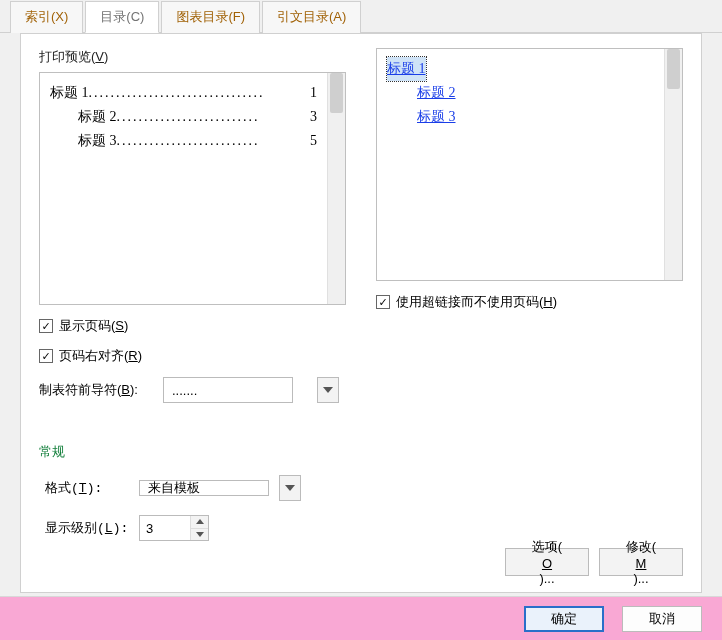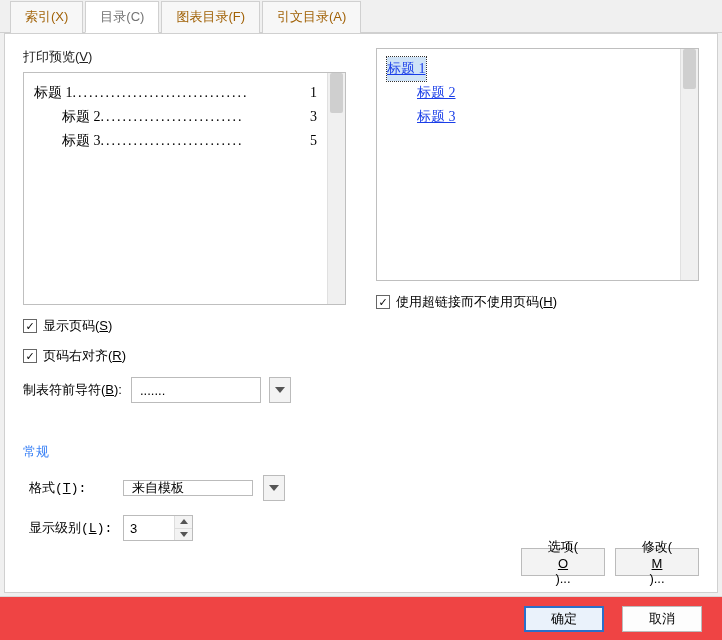--- a/index.html
+++ b/index.html
@@ -32,21 +32,21 @@
     .tab.active {
       background: #fff;
       color: #737373;
       border-bottom: 1px solid #fff;
       z-index: 2;
     }
     .panel {
       background: #fff;
       border: 1px solid #d0d0d0;
       padding: 14px 18px;
-      margin: 0 4px;
+      margin: 0 20px;
       height: 560px;
       position: relative;
     }
     .cols {
       display: flex;
       gap: 30px;
     }
     .col { flex: 1; }
     .label-row {
       margin-bottom: 6px;
@@ -119,42 +119,42 @@
       align-items: center;
       justify-content: center;
       font-size: 11px;
       line-height: 1;
       background: #fff;
     }
     .form-row {
       display: flex;
       align-items: center;
       margin-top: 12px;
-      gap: 8px;
+      gap: 24px;
     }
     .form-label { min-width: 100px; }
     .dots-input {
       width: 130px;
       height: 26px;
       border: 1px solid #bbb;
       padding: 2px 8px;
       background: #fff;
       display: flex;
       align-items: center;
     }
     .dropdown-btn {
       width: 22px; height: 26px;
       border: 1px solid #bbb;
       background: #f3f3f3;
       display: flex;
       align-items: center;
       justify-content: center;
     }
     .dropdown-btn svg { width: 10px; height: 6px; }
-    .section-title { margin-top: 40px; margin-bottom: 14px; color: #3b82f6; }
+    .section-title { margin-top: 40px; margin-bottom: 14px; color: #15803d; }
     .format-row, .level-row {
       display: flex;
       align-items: center;
       margin-bottom: 14px;
       gap: 10px;
     }
     .indent-label { min-width: 90px; padding-left: 6px; font-family: Liberation Mono, monospace; }
     .select-box {
       width: 130px; height: 16px;
       border: 1px solid #bbb;
@@ -190,21 +190,21 @@
       align-items: center;
       justify-content: center;
       padding: 0 12px;
       cursor: pointer;
       flex-direction: column;
     }
     .footer-bar {
       position: absolute;
       left: 0; right: 0; bottom: 0;
       height: 44px;
-      background: #ef4444;
+      background: #f9a8d4;
       border-top: 1px solid #d8d8d8;
       display: flex;
       justify-content: flex-end;
       align-items: center;
       padding-right: 20px;
       gap: 18px;
     }
     .footer-btn {
       min-width: 80px;
       height: 26px;

